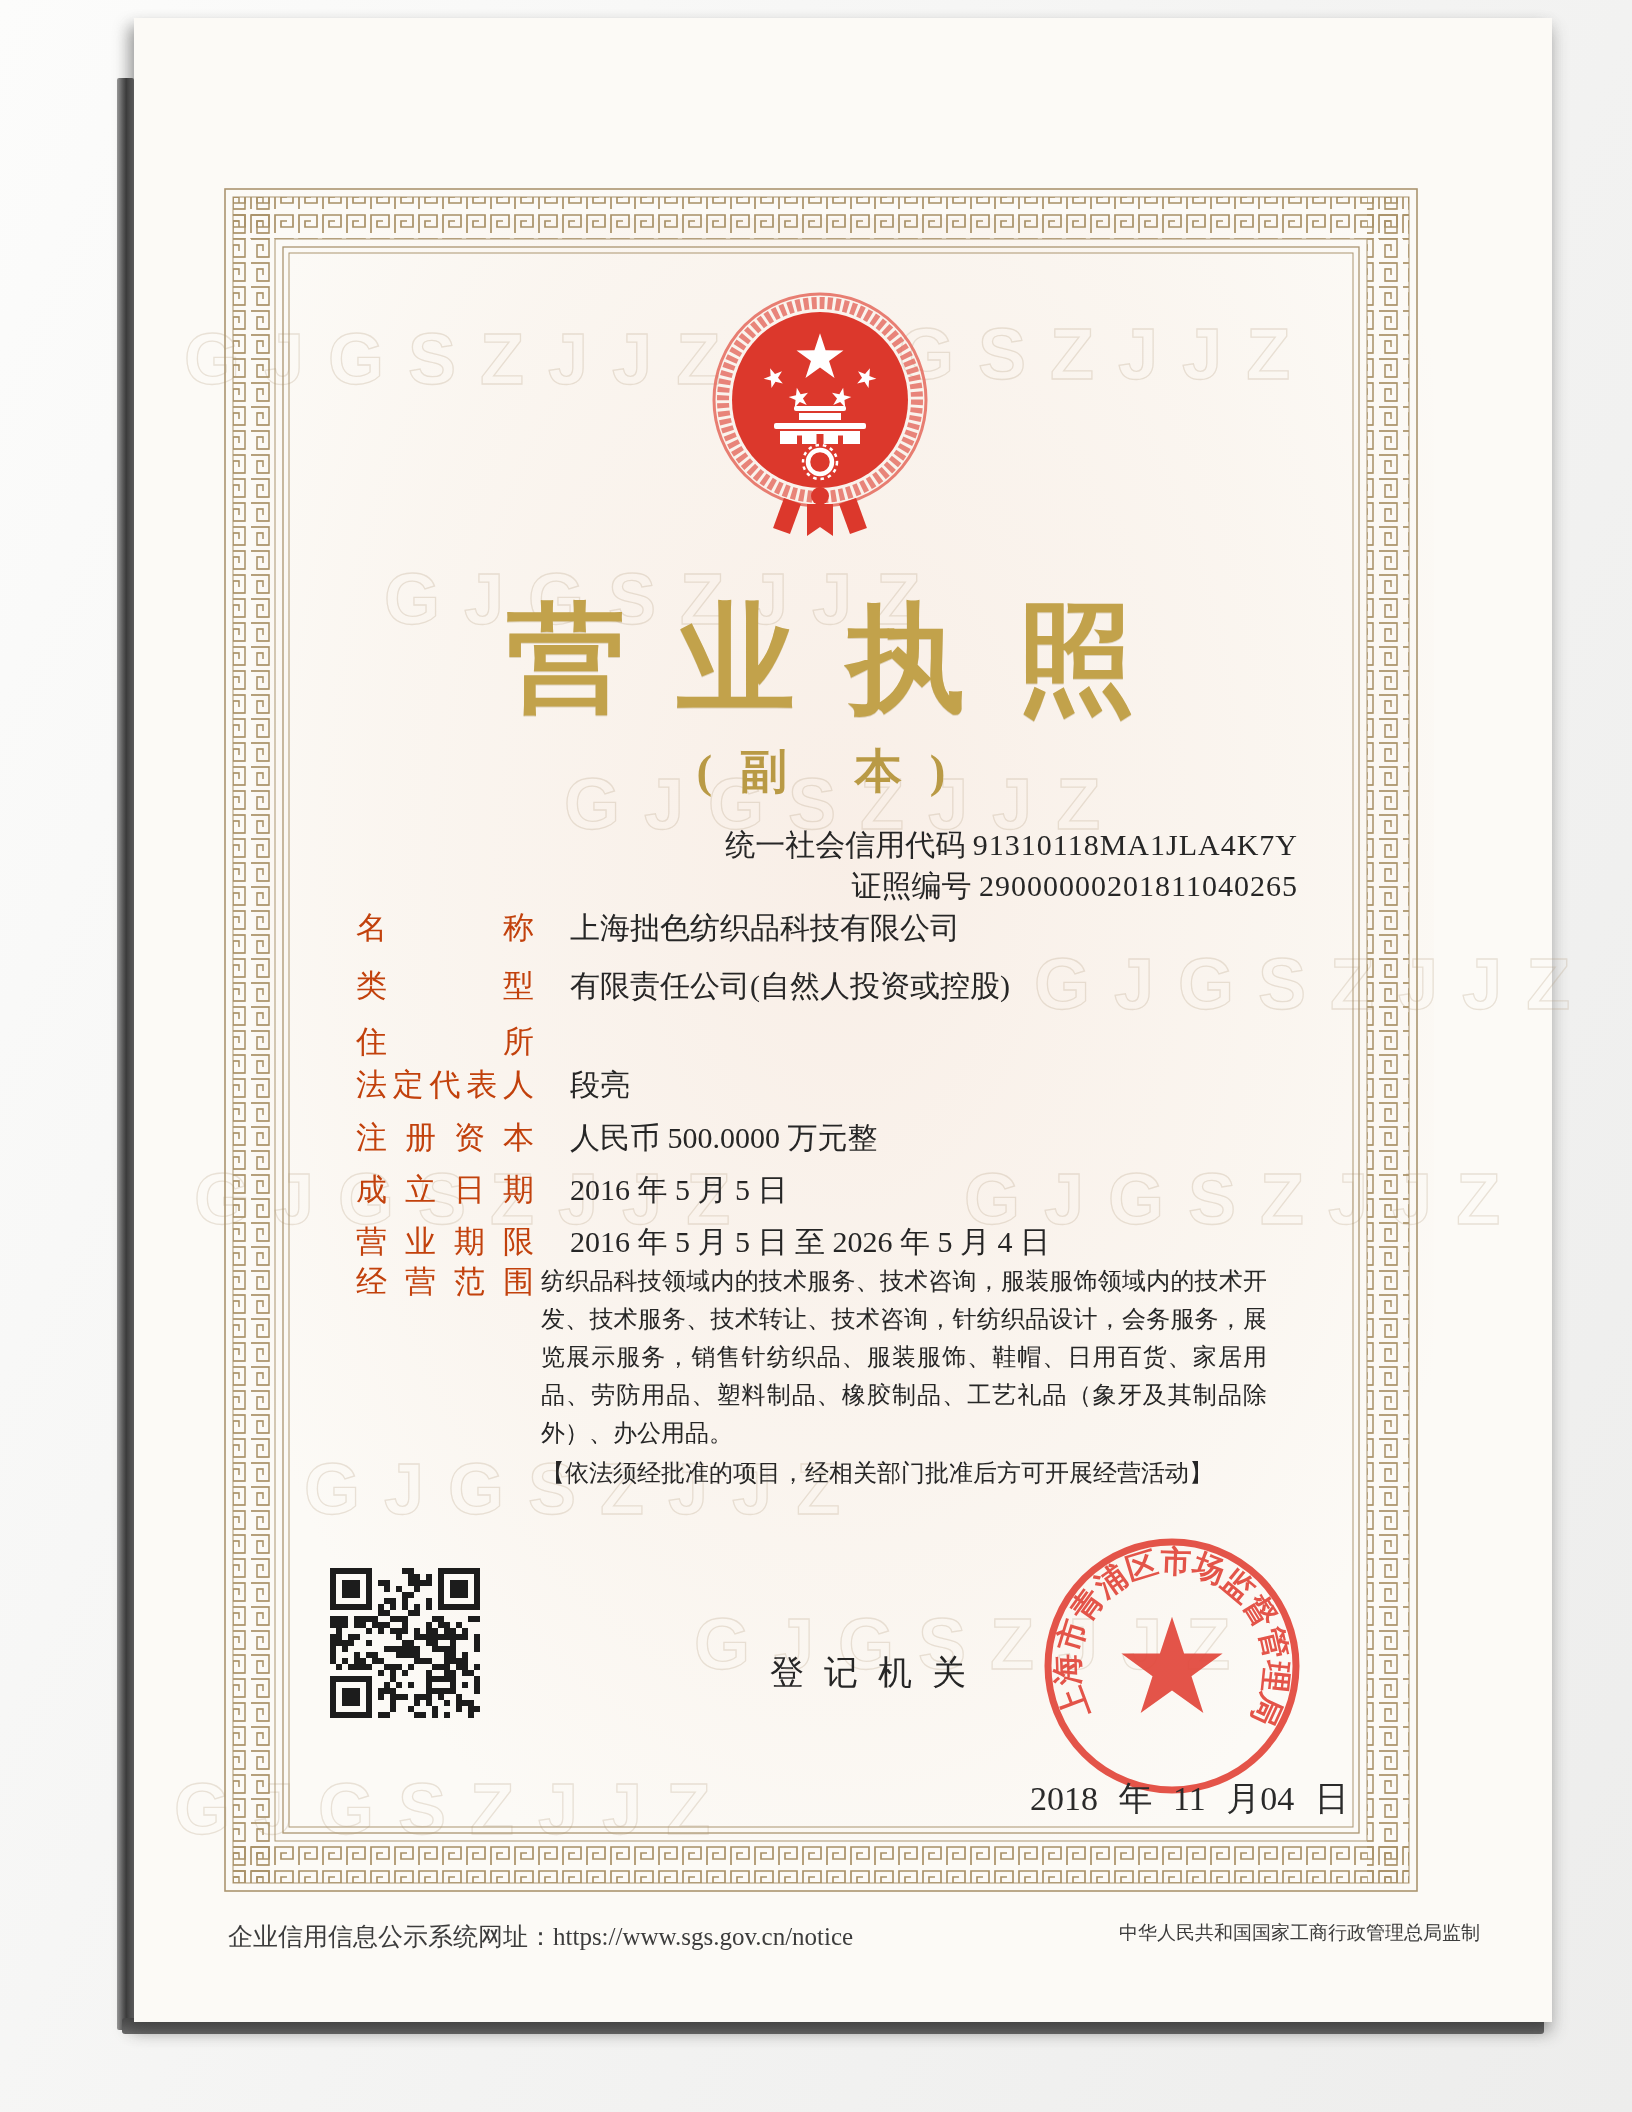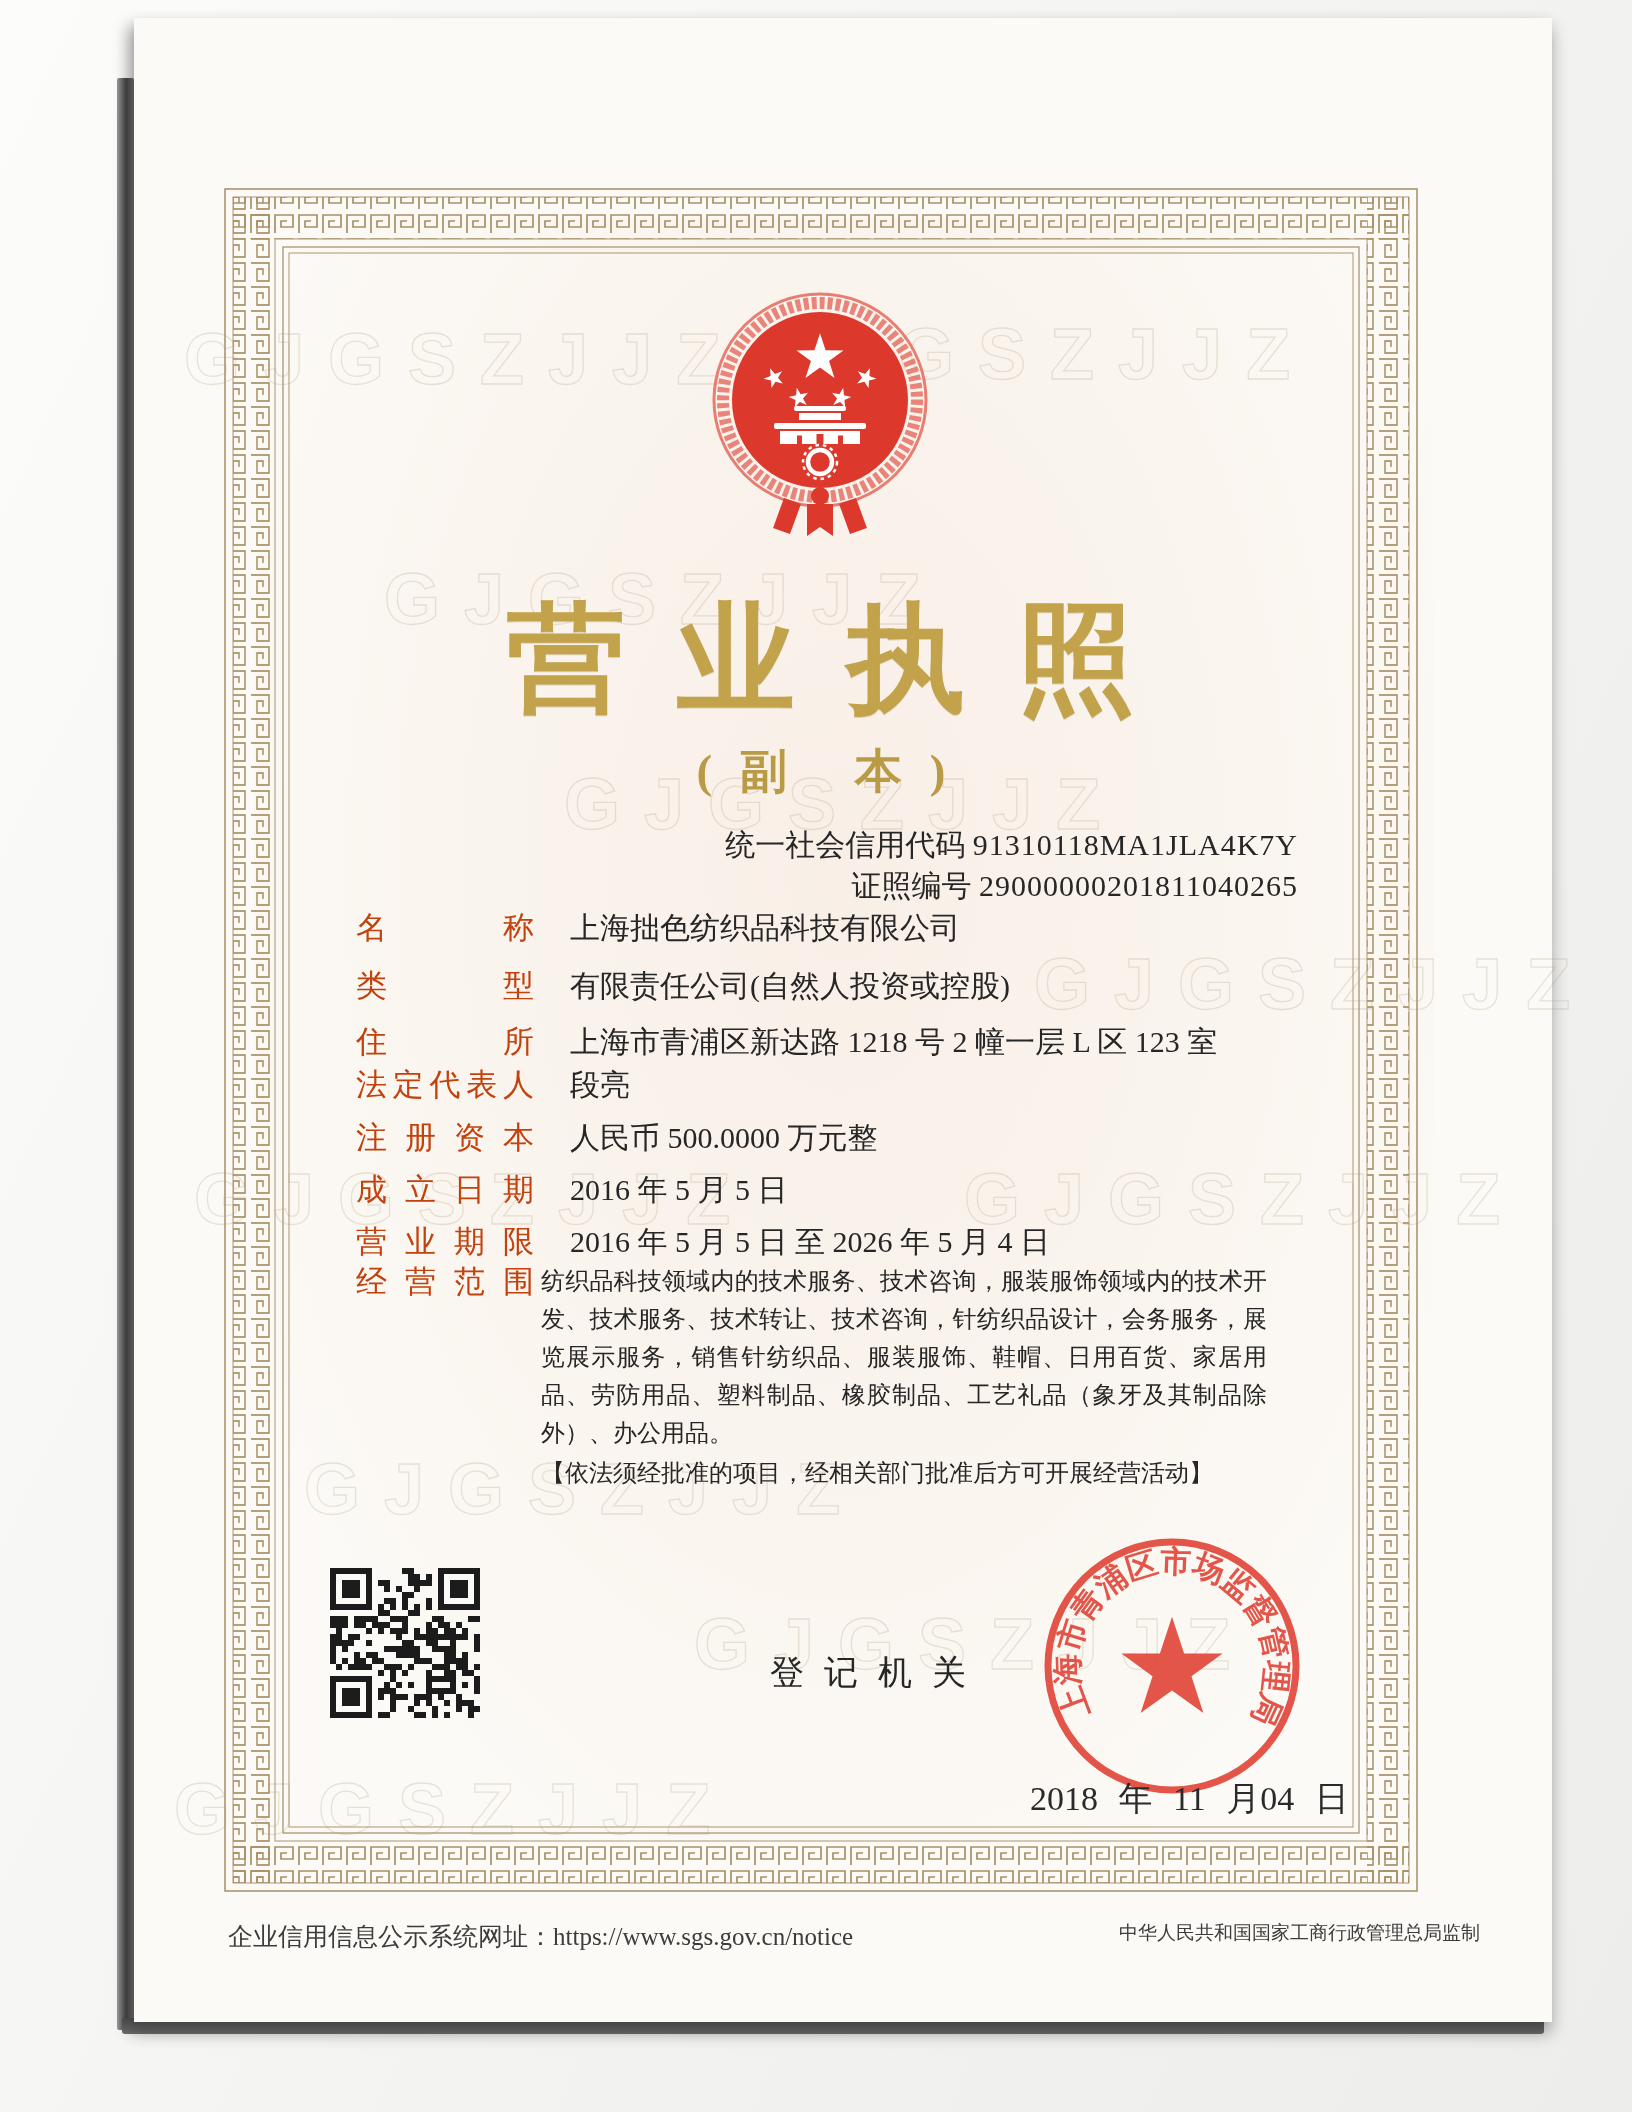--- a/index.html
+++ b/index.html
@@ -174,21 +174,20 @@
     <div class="frow mb1">
       <div class="flabel">名称</div>
       <div class="fvalue">上海拙色纺织品科技有限公司</div>
     </div>
     <div class="frow mb2">
       <div class="flabel">类型</div>
       <div class="fvalue">有限责任公司(自然人投资或控股)</div>
     </div>
     <div class="frow mb3">
       <div class="flabel">住所</div>
-      <div class="fvalue">上海市青浦区新达路 1218 号 2 幢一层 L 区 123 室</div>
     </div>
     <div class="frow mb4">
       <div class="flabel">法定代表人</div>
       <div class="fvalue">段亮</div>
     </div>
     <div class="frow mb5">
       <div class="flabel">注册资本</div>
       <div class="fvalue">人民币 500.0000 万元整</div>
     </div>
     <div class="frow mb6">

